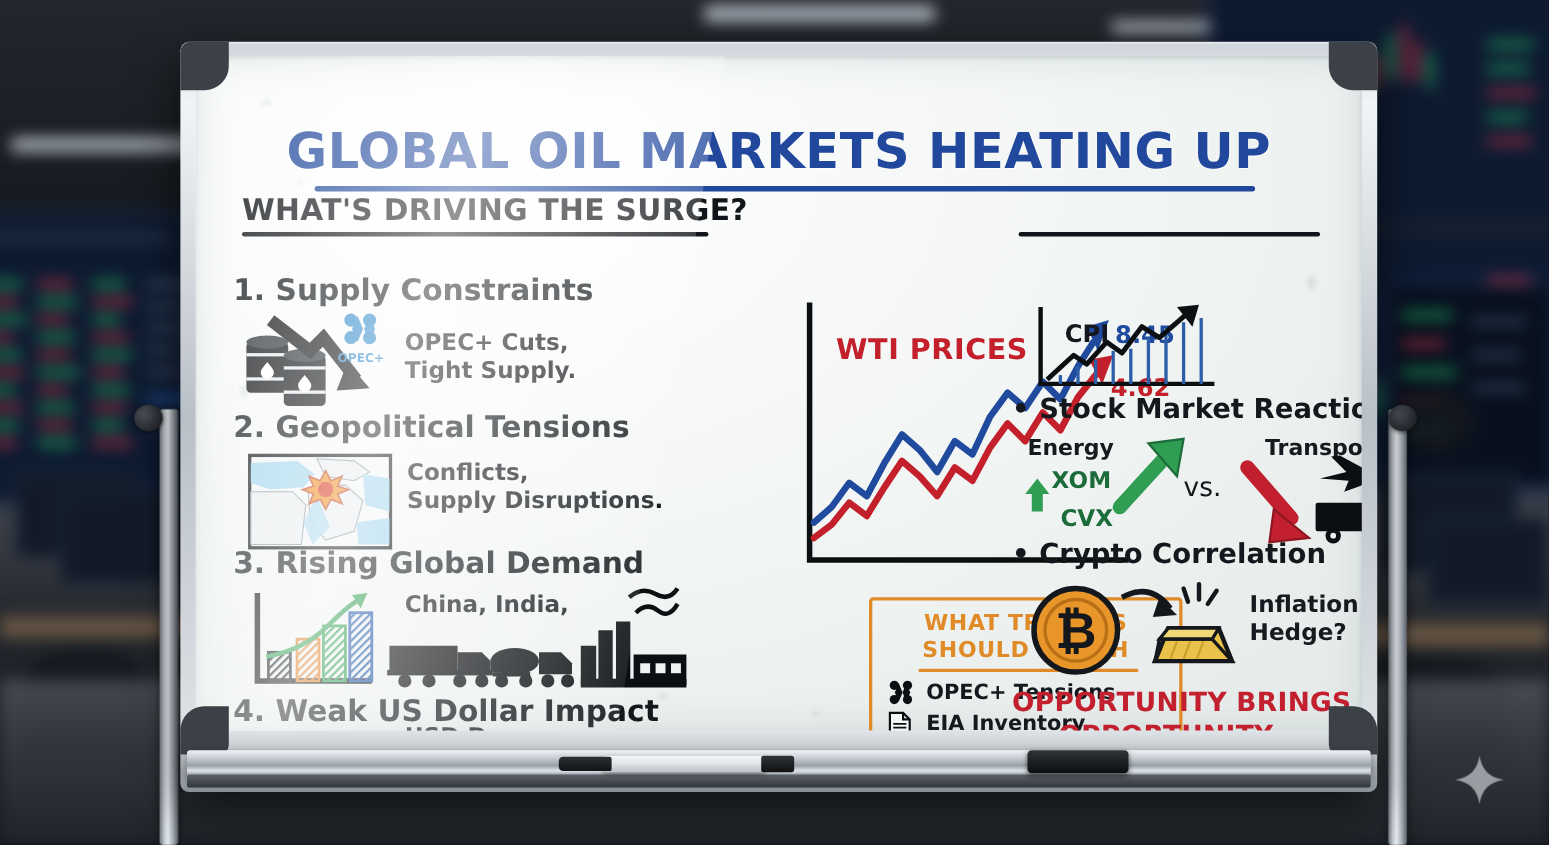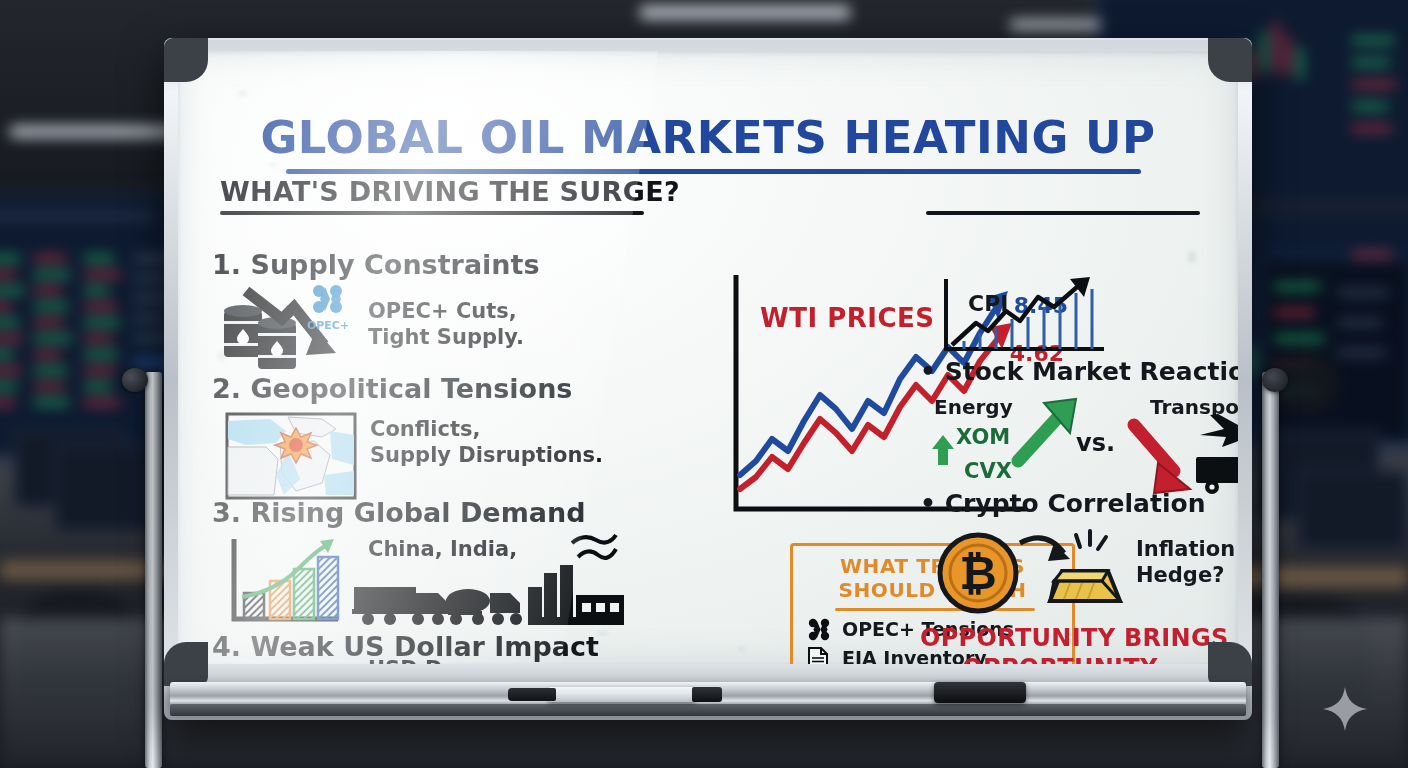--- a/index.html
+++ b/index.html
@@ -519,21 +519,21 @@
         </svg>
       </div>
       <div style="position:absolute; left:778px; top:374px; font-family:'DejaVu Sans',sans-serif; font-weight:bold; font-size:21px; color:#1c6b3a;">XOM</div>
       <div style="position:absolute; left:786px; top:408px; font-family:'DejaVu Sans',sans-serif; font-weight:bold; font-size:21px; color:#1c6b3a;">CVX</div>
       <div style="position:absolute; left:832px; top:346px; width:76px; height:70px;">
         <svg width="76" height="70" viewBox="0 0 76 70">
           <path d="M8 64 L50 18" stroke="#2f9e52" stroke-width="13" stroke-linecap="round"></path>
           <path d="M34 6 L66 2 L60 36 Z" fill="#2f9e52" stroke="#1c6b3a" stroke-width="2"></path>
         </svg>
       </div>
-      <div style="position:absolute; left:898px; top:378px; font-family:'DejaVu Sans',sans-serif; font-weight:bold; font-size:24px; color:#14181c;">vs.</div>
+      <div style="position:absolute; left:898px; top:378px; font-family:'DejaVu Sans',sans-serif; font-weight:normal; font-size:24px; color:#14181c;">vs.</div>
       <div class="sub" style="left:972px; top:344px; font-size:20px;">Transportation</div>
       <div style="position:absolute; left:942px; top:368px; width:80px; height:76px;">
         <svg width="80" height="76" viewBox="0 0 80 76">
           <path d="M14 6 L54 52" stroke="#c2202f" stroke-width="13" stroke-linecap="round"></path>
           <path d="M38 44 L70 70 L34 74 Z" fill="#c2202f" stroke="#8e1620" stroke-width="2"></path>
         </svg>
       </div>
       <div style="position:absolute; left:1018px; top:362px; width:72px; height:36px;">
         <svg width="72" height="36" viewBox="0 0 72 36">
           <path d="M4 22 L28 16 L14 2 L22 1 L44 13 L62 9 q8 -1 8 4 t-8 5 L40 29 L26 34 L30 24 Z" fill="#0c0f12"></path>

